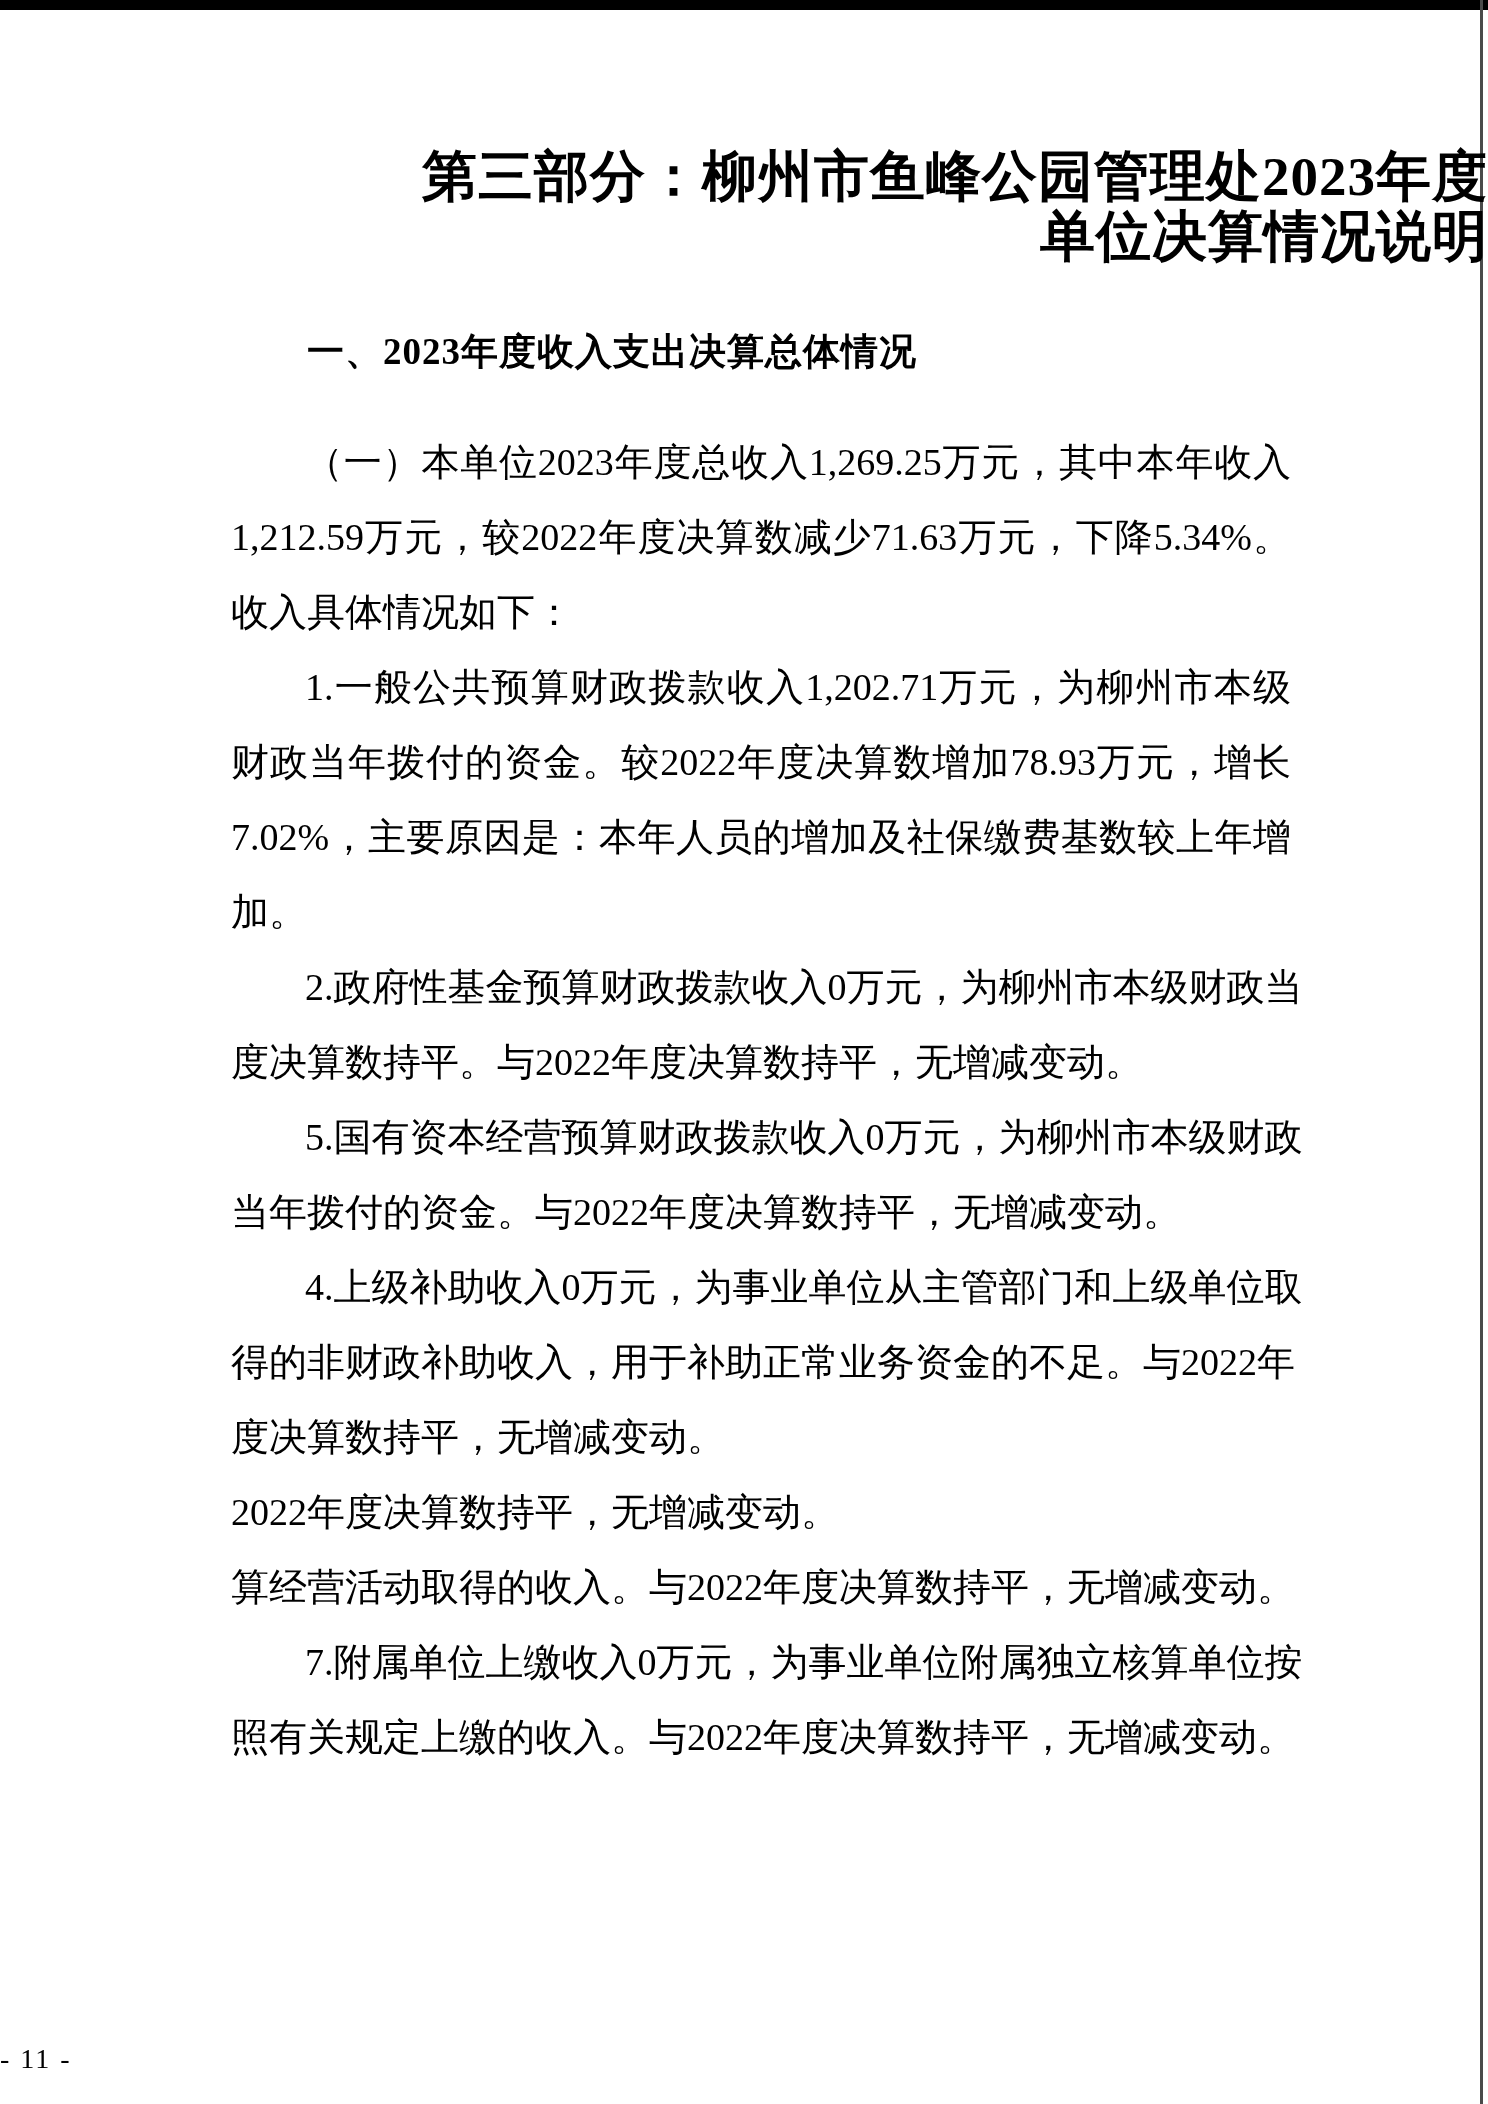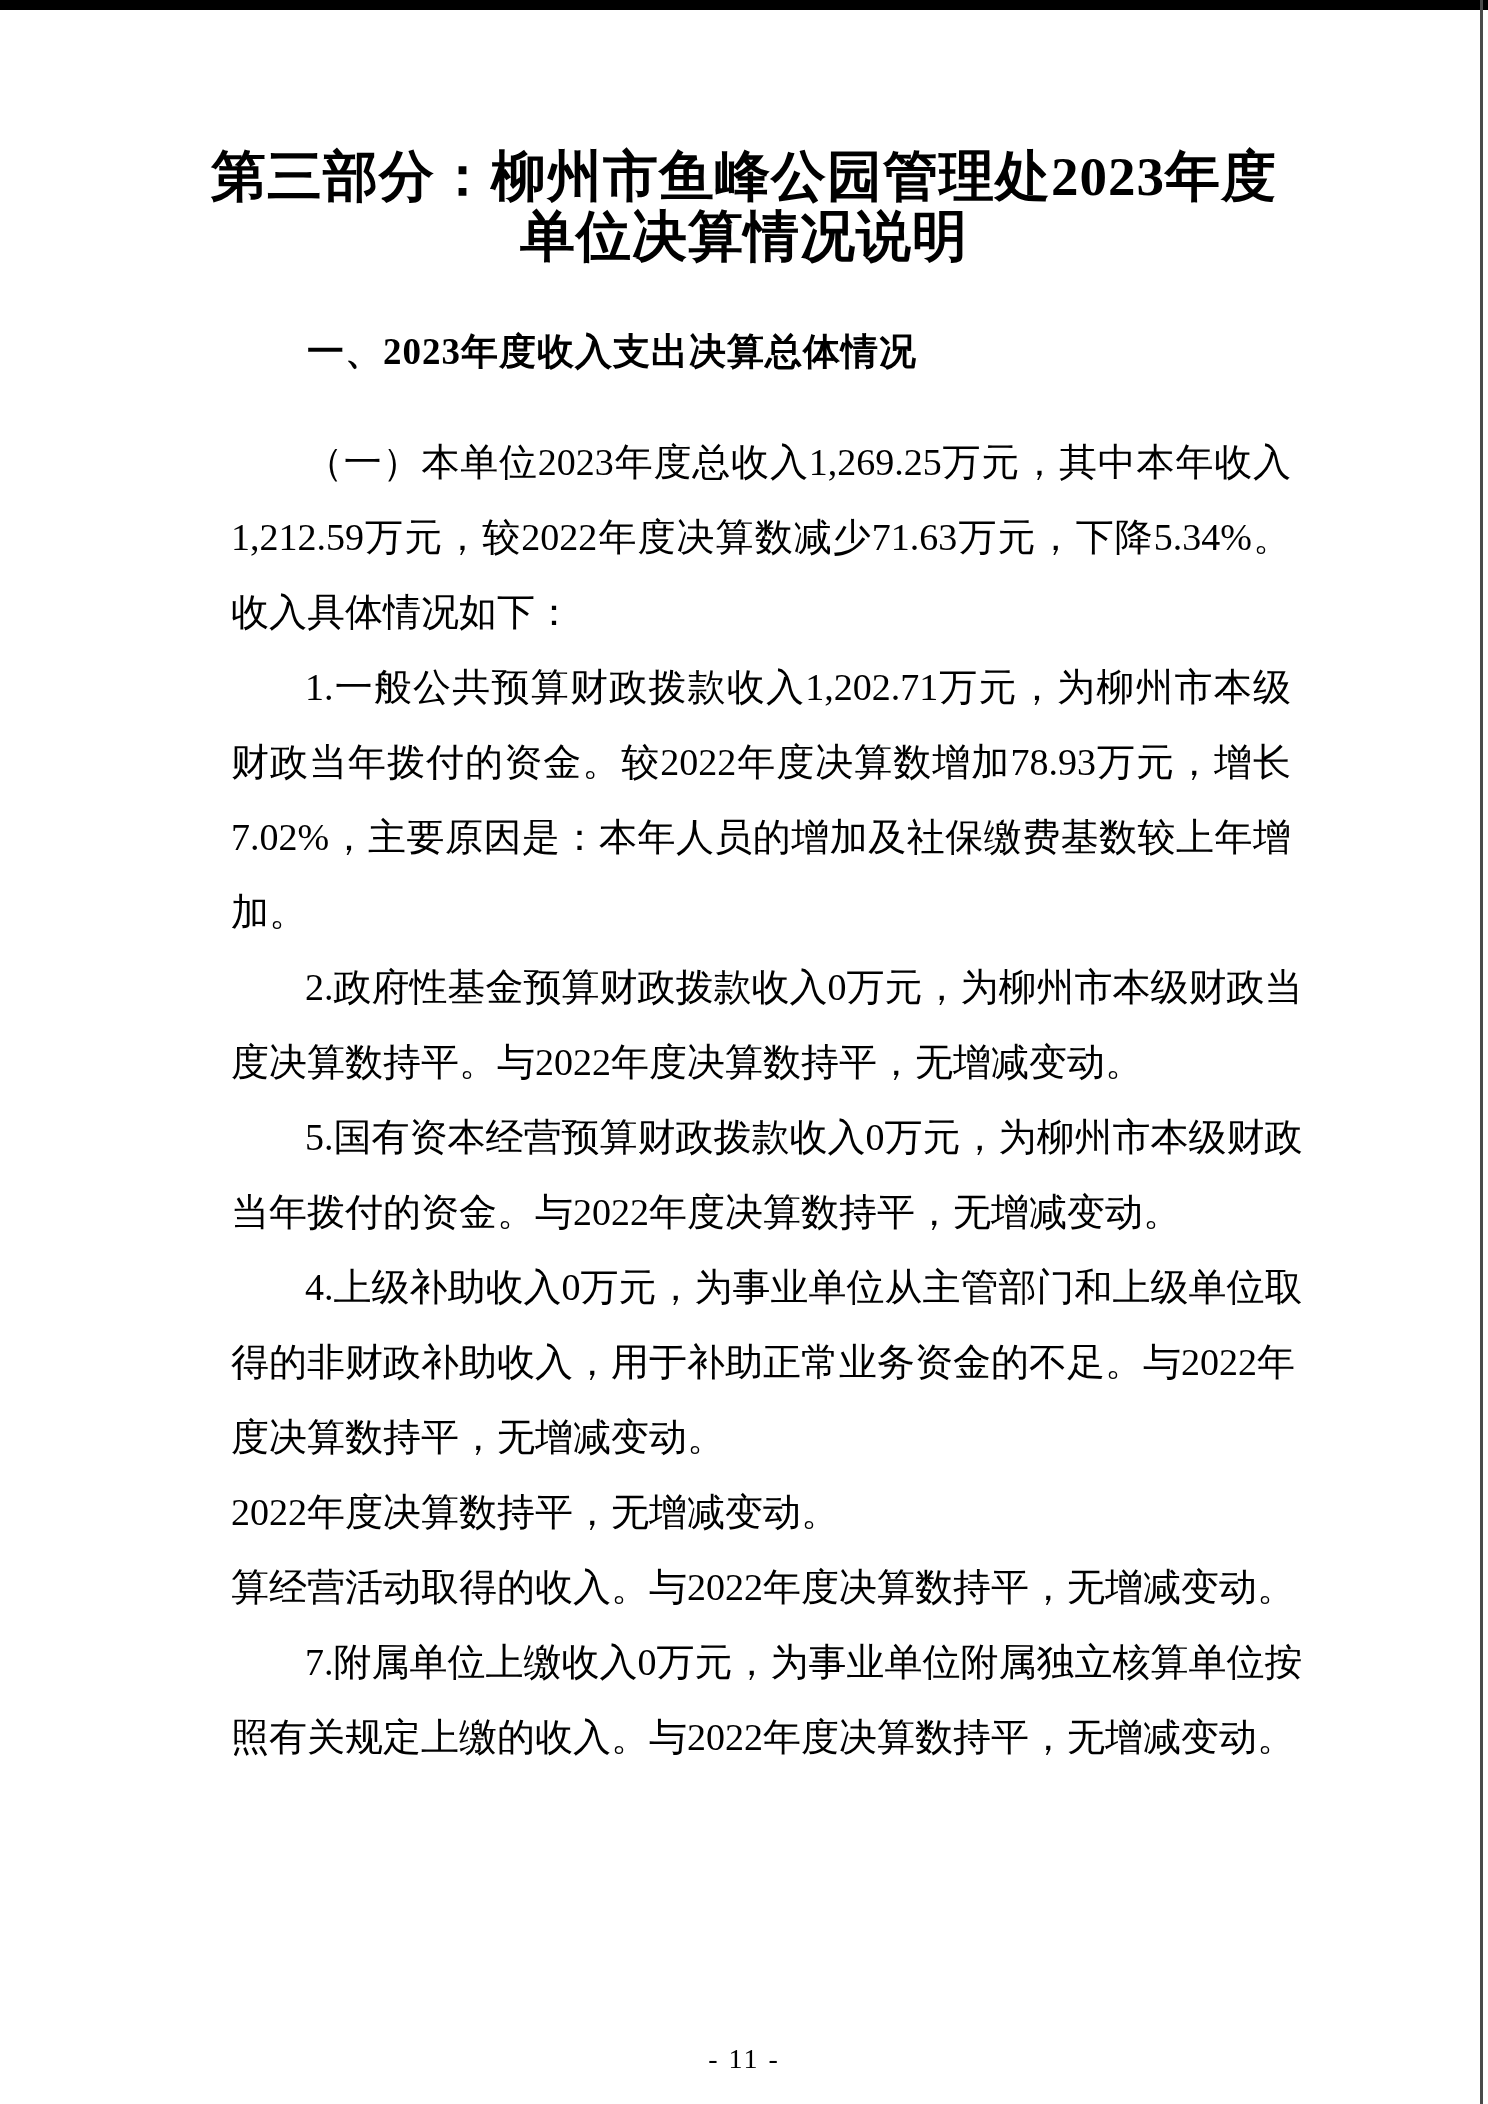--- a/index.html
+++ b/index.html
@@ -30,21 +30,21 @@
     width: 3px;
     height: 100%;
     background: #4a4a4a;
   }
   
   .doc-title {
     position: absolute;
     top: 147px;
     left: 0;
     width: 100%;
-    text-align: center;
+    text-align: right;
     font-size: 55px;
     line-height: 60px;
     font-weight: 600;
     letter-spacing: 1px;
     white-space: nowrap;
   }
   
   .section-heading {
     position: absolute;
     top: 332px;
@@ -79,21 +79,20 @@
     text-align: justify;
     text-align-last: justify;
     text-justify: inter-character;
   }
   
   .page-number {
     position: absolute;
     top: 2042px;
     left: 0;
     width: 100%;
-    text-align: center;
     font-size: 28px;
     line-height: 34px;
     letter-spacing: 2px;
   }
 </style>
 </head>
 <body>
 
 <div class="page">
 

